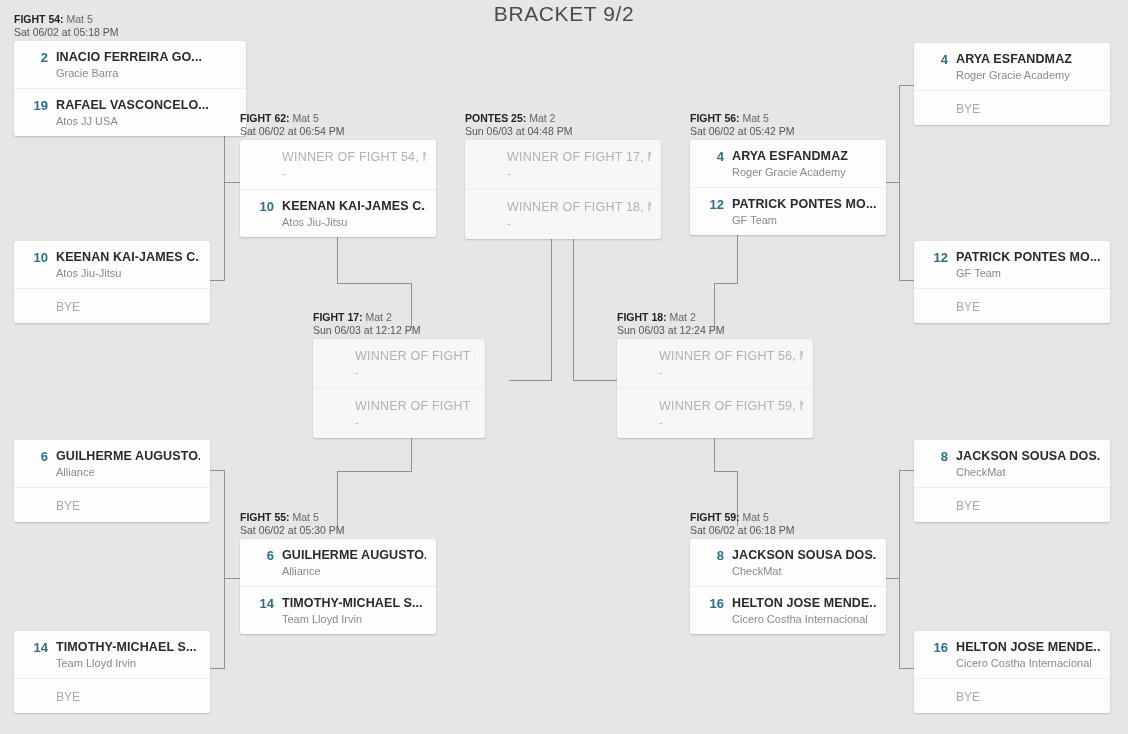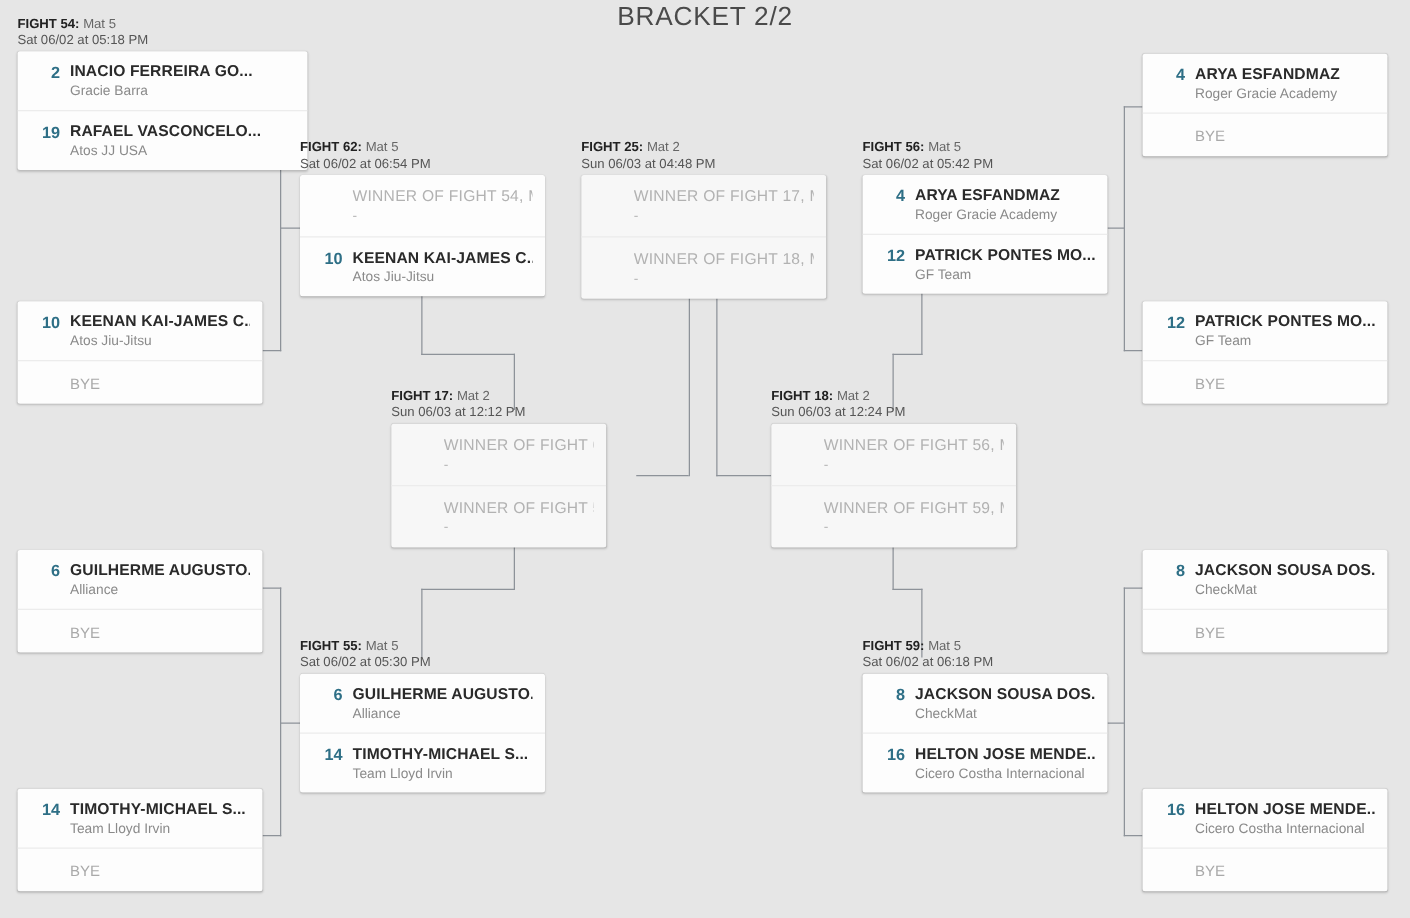--- a/index.html
+++ b/index.html
@@ -64,21 +64,21 @@
 
   
   .ln{position:absolute;background:#8d9299;z-index:1;}
   .lnh{height:1px;}
   .lnv{width:1px;}
 </style>
 </head>
 <body>
 
 <div id="root">
-  <div class="page-title">BRACKET 2/2</div>
+  <div class="page-title">BRACKET 9/2</div>
   <div id="connectors">
       <div class="ln lnh" style="left: 210px; top: 85px; width: 15px;"></div>
       <div class="ln lnh" style="left: 210px; top: 280px; width: 15px;"></div>
       <div class="ln lnv" style="left: 224px; top: 85px; height: 196px;"></div>
       <div class="ln lnh" style="left: 224px; top: 182px; width: 17px;"></div>
       <div class="ln lnh" style="left: 210px; top: 470px; width: 15px;"></div>
       <div class="ln lnh" style="left: 210px; top: 668px; width: 15px;"></div>
       <div class="ln lnv" style="left: 224px; top: 470px; height: 199px;"></div>
       <div class="ln lnh" style="left: 224px; top: 578px; width: 17px;"></div>
       <div class="ln lnv" style="left: 337px; top: 227px; height: 57px;"></div>
@@ -228,21 +228,21 @@
           <div class="slot pending">
             <div class="seed"></div>
             <div class="names">
               <div class="aname">WINNER OF FIGHT 55, MAT 5</div>
               <div class="team">-</div>
             </div>
           </div>
         </div>
       </div>
       <div class="match" style="left: 465px; top: 112px; width: 196px;">
-        <div class="meta"><span class="fno">FIGHT 25:</span><span class="mat"> Mat 2</span><span class="when">Sun 06/03 at 04:48 PM</span></div>
+        <div class="meta"><span class="fno">PONTES 25:</span><span class="mat"> Mat 2</span><span class="when">Sun 06/03 at 04:48 PM</span></div>
         <div class="card ghost">
           <div class="slot pending">
             <div class="seed"></div>
             <div class="names">
               <div class="aname">WINNER OF FIGHT 17, MAT 2</div>
               <div class="team">-</div>
             </div>
           </div>
           <div class="slot pending">
             <div class="seed"></div>

